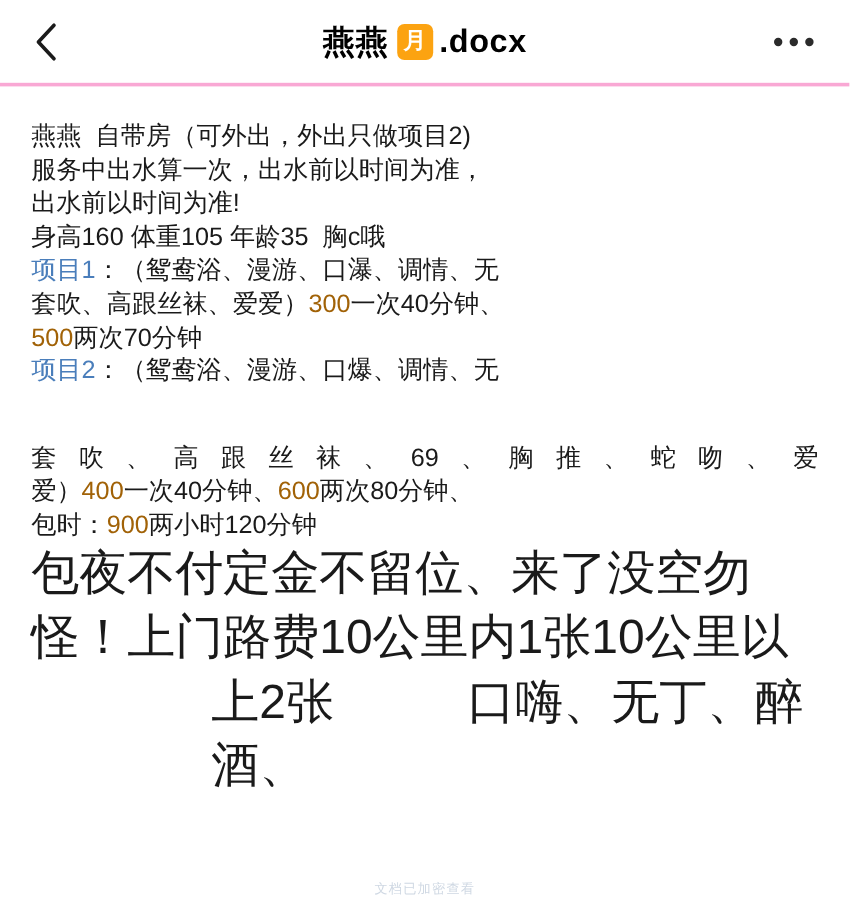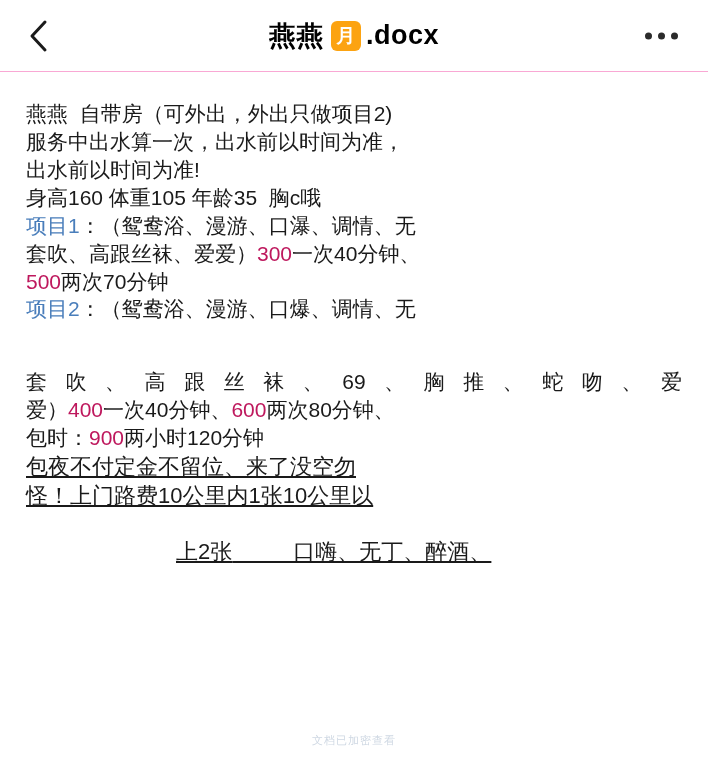--- a/index.html
+++ b/index.html
@@ -17,21 +17,21 @@
   }
 
   
   .navbar {
     position: relative;
     height: 72px;
     display: flex;
     align-items: center;
     justify-content: center;
     background: #ffffff;
-    border-bottom: 1px solid #f9a8d4;
+    border-bottom: 3px solid #f9a8d4;
     box-sizing: border-box;
   }
   .nav-back {
     position: absolute;
     left: 22px;
     top: 50%;
     transform: translateY(-50%);
     width: 34px;
     height: 34px;
     display: flex;
@@ -92,34 +92,32 @@
     box-sizing: border-box;
   }
   .line {
     font-size: 21px;
     line-height: 1.33;
     color: #1a1a1a;
     white-space: pre-wrap;
     word-break: break-all;
   }
   .line.big {
-    font-size: 22px;
-    text-decoration: underline;
+    font-size: 40px;
   }
   .seg { white-space: pre-wrap; }
   .blue { color: #4a7ebb; }
-  .red  { color: #be185d; }
+  .red  { color: #a16207; }
   .justify {
     text-align: justify;
     text-align-last: justify;
     margin-top: 45px;
   }
   .indent-last {
     padding-left: 150px;
-    margin-top: 26px;
   }
   .fade-bottom {
     position: absolute;
     left: 0;
     right: 0;
     bottom: 0;
     height: 26px;
     background: linear-gradient(to bottom, rgba(255,255,255,0), rgba(255,255,255,0.92));
     pointer-events: none;
   }

